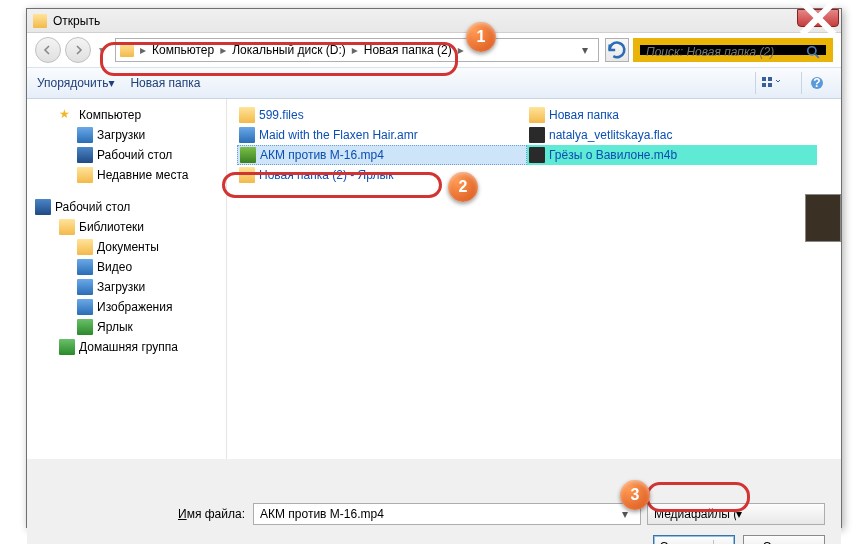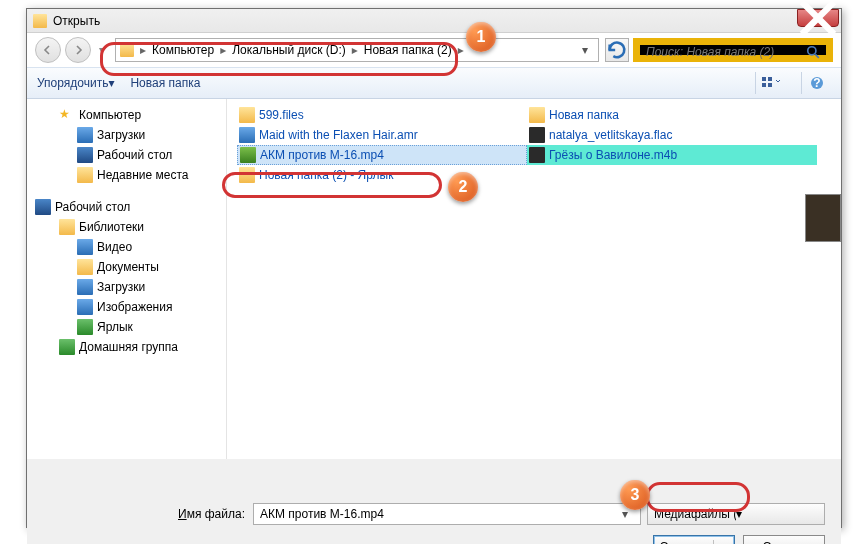--- a/index.html
+++ b/index.html
@@ -172,26 +172,26 @@
       <div class="tree-group">
         <div class="tree-item">
             <span class="tree-icon ico-desktop"></span>
             <span>Рабочий стол</span>
           </div>
         <div class="tree-item indent1">
             <span class="tree-icon ico-folder"></span>
             <span>Библиотеки</span>
           </div>
         <div class="tree-item indent2">
-            <span class="tree-icon ico-blue"></span>
-            <span>Видео</span>
-          </div>
-        <div class="tree-item indent2">
             <span class="tree-icon ico-folder"></span>
             <span>Документы</span>
+          </div>
+        <div class="tree-item indent2">
+            <span class="tree-icon ico-blue"></span>
+            <span>Видео</span>
           </div>
         <div class="tree-item indent2">
             <span class="tree-icon ico-blue"></span>
             <span>Загрузки</span>
           </div>
         <div class="tree-item indent2">
             <span class="tree-icon ico-blue"></span>
             <span>Изображения</span>
           </div>
         <div class="tree-item indent2">

